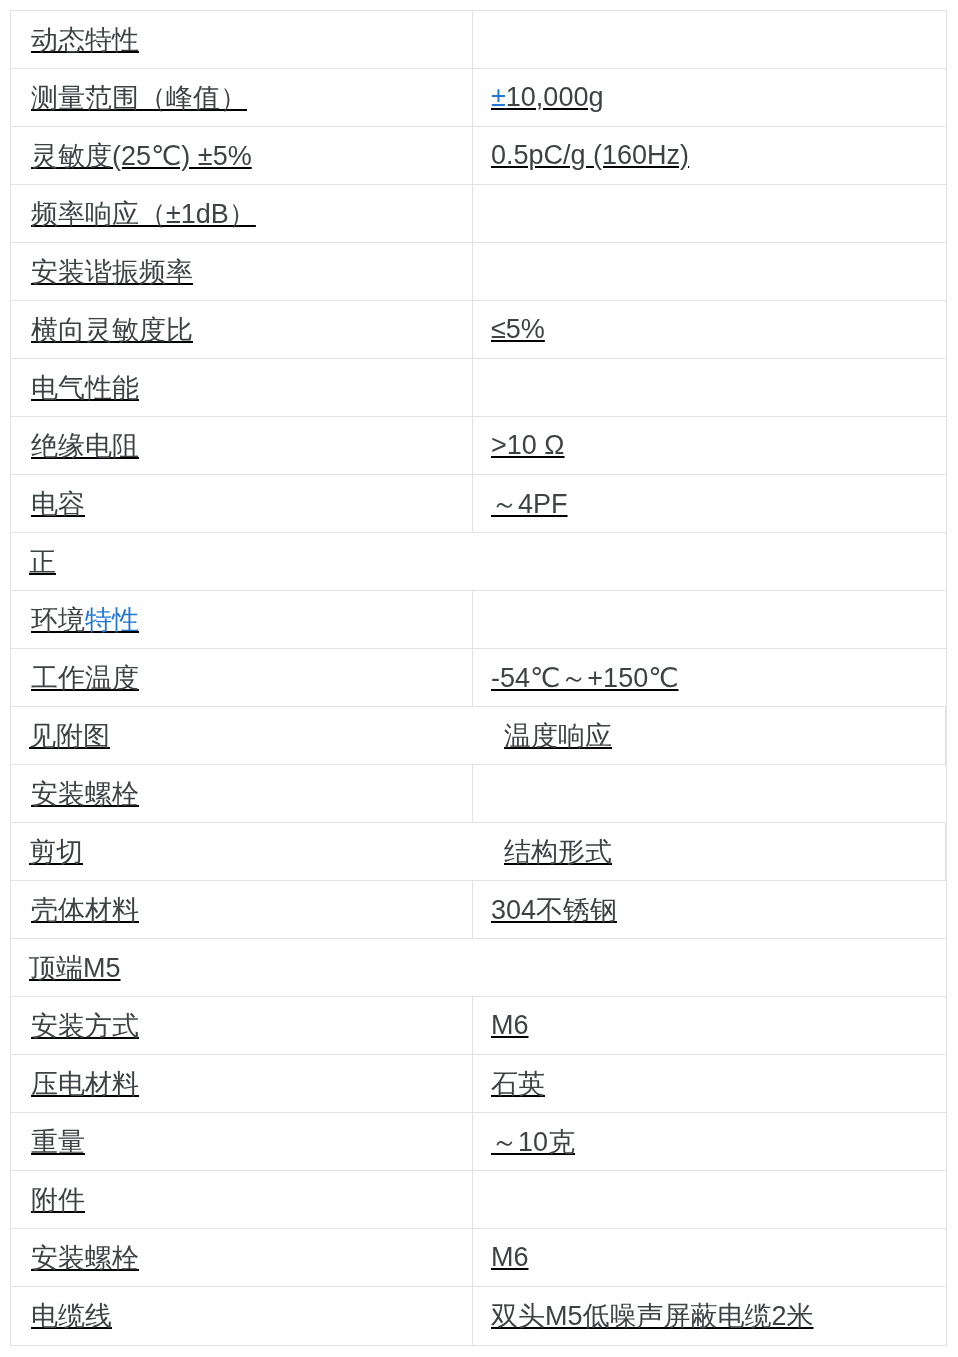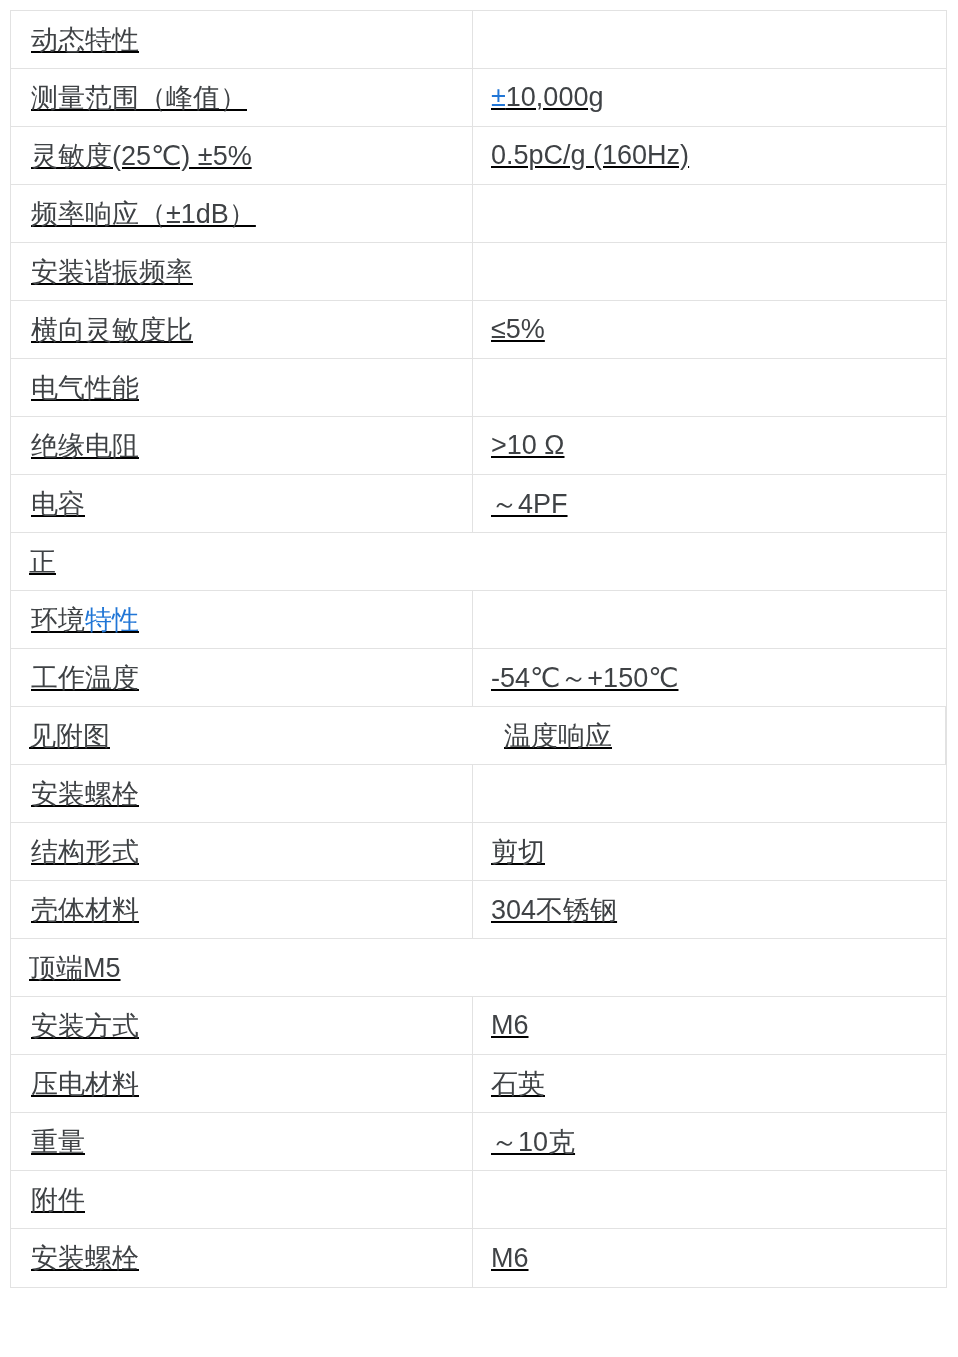--- a/index.html
+++ b/index.html
@@ -180,26 +180,26 @@
   <div class="row">
     <div class="cell label-cell">
         <span>安装螺栓</span>
       </div>
     <div class="cell value-cell">
         <span></span>
       </div>
   </div>
 
   <div class="row">
+    <div class="cell value-cell">
+        <span>剪切</span>
+      </div>
     <div class="cell label-cell">
         <span>结构形式</span>
       </div>
-    <div class="cell value-cell">
-        <span>剪切</span>
-      </div>
   </div>
 
   <div class="row">
     <div class="cell label-cell">
         <span>壳体材料</span>
       </div>
     <div class="cell value-cell">
         <span>304不锈钢</span>
       </div>
   </div>
@@ -248,14 +248,22 @@
 
   <div class="row">
     <div class="cell label-cell">
         <span>安装螺栓</span>
       </div>
     <div class="cell value-cell">
         <span>M6</span>
       </div>
   </div>
 
+  <div class="row">
+    <div class="cell label-cell">
+        <span>电缆线</span>
+      </div>
+    <div class="cell value-cell">
+        <span>双头M5低噪声屏蔽电缆2米</span>
+      </div>
+  </div>
 
 </div>
 
 </body></html>

